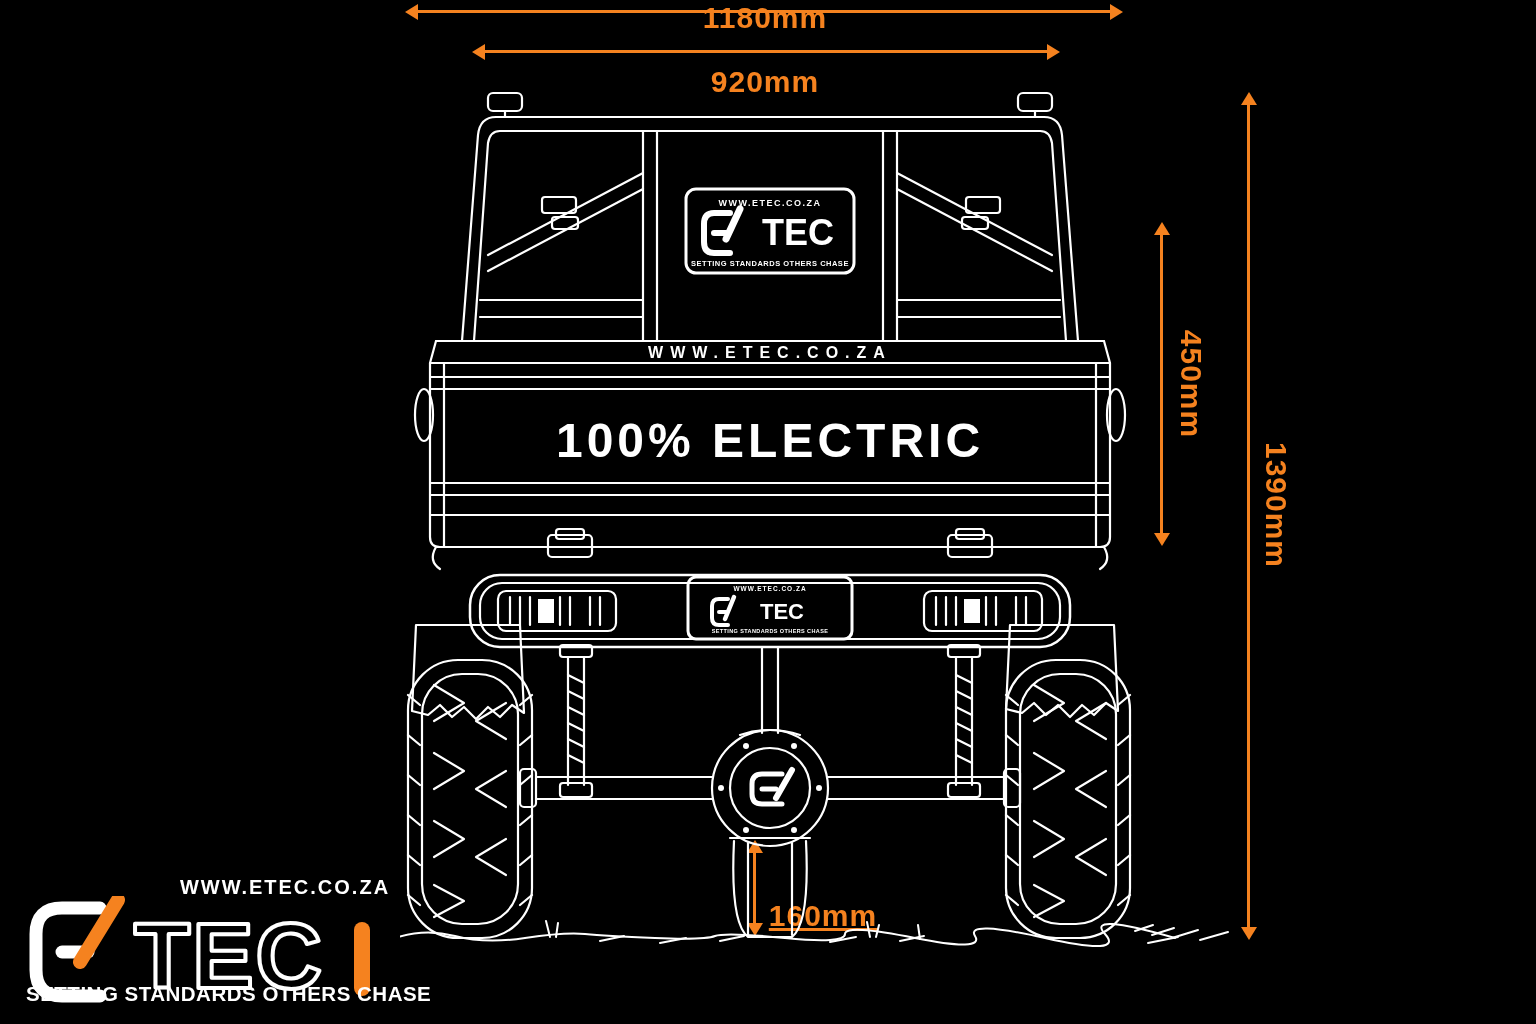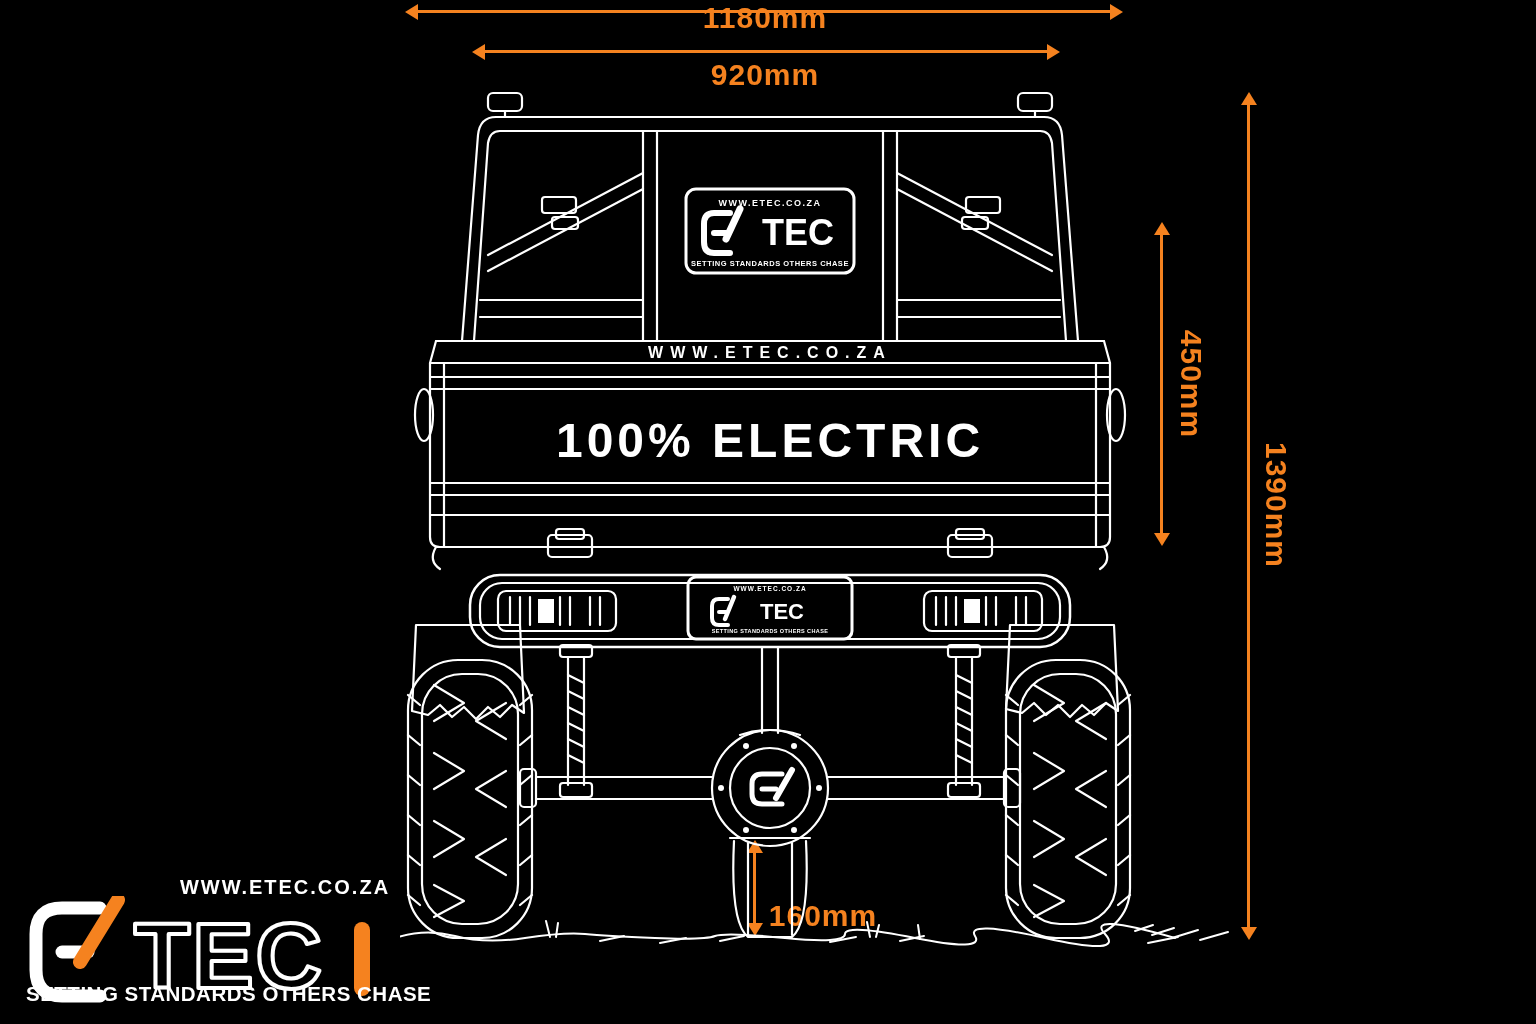--- a/index.html
+++ b/index.html
@@ -57,30 +57,30 @@
 </style>
 </head>
 <body>
 
 <div class="stage">
 
   <div class="harrow" style="left:418px;top:10px;width:692px;"></div>
   <div class="dim-label" style="left:615px;top:1px;width:300px;">1180mm</div>
 
   <div class="harrow" style="left:485px;top:50px;width:562px;"></div>
-  <div class="dim-label" style="left:615px;top:58px;width:300px;">920mm</div>
+  <div class="dim-label" style="left:615px;top:65px;width:300px;">920mm</div>
 
   <div class="varrow" style="left:1160px;top:235px;height:298px;"></div>
   <div class="dim-label vert" style="left:1112px;top:368px;width:160px;height:32px;">450mm</div>
 
   <div class="varrow" style="left:1247px;top:105px;height:822px;"></div>
   <div class="dim-label vert" style="left:1177px;top:489px;width:200px;height:32px;">1390mm</div>
 
   <div class="varrow" style="left:753px;top:853px;height:70px;"></div>
-  <div class="dim-label" style="left:763px;top:899px;width:120px;">160mm</div>
+  <div class="dim-label" style="left:763px;top:899px;width:120px;text-decoration:underline;">160mm</div>
 
   <svg class="vehicle-art" width="845" height="875" viewBox="0 0 845 875" fill="none" stroke="#fff" stroke-width="2.2" stroke-linecap="round" stroke-linejoin="round">
 
     <g>
       <path d="M96,32 H644"></path>
       <path d="M100,46 H640"></path>
       <path d="M96,32 Q80,32 78,50 L62,256"></path>
       <path d="M100,46 Q90,46 88,58 L74,256"></path>
       <path d="M644,32 Q660,32 662,50 L678,256"></path>
       <path d="M640,46 Q650,46 652,58 L666,256"></path>

